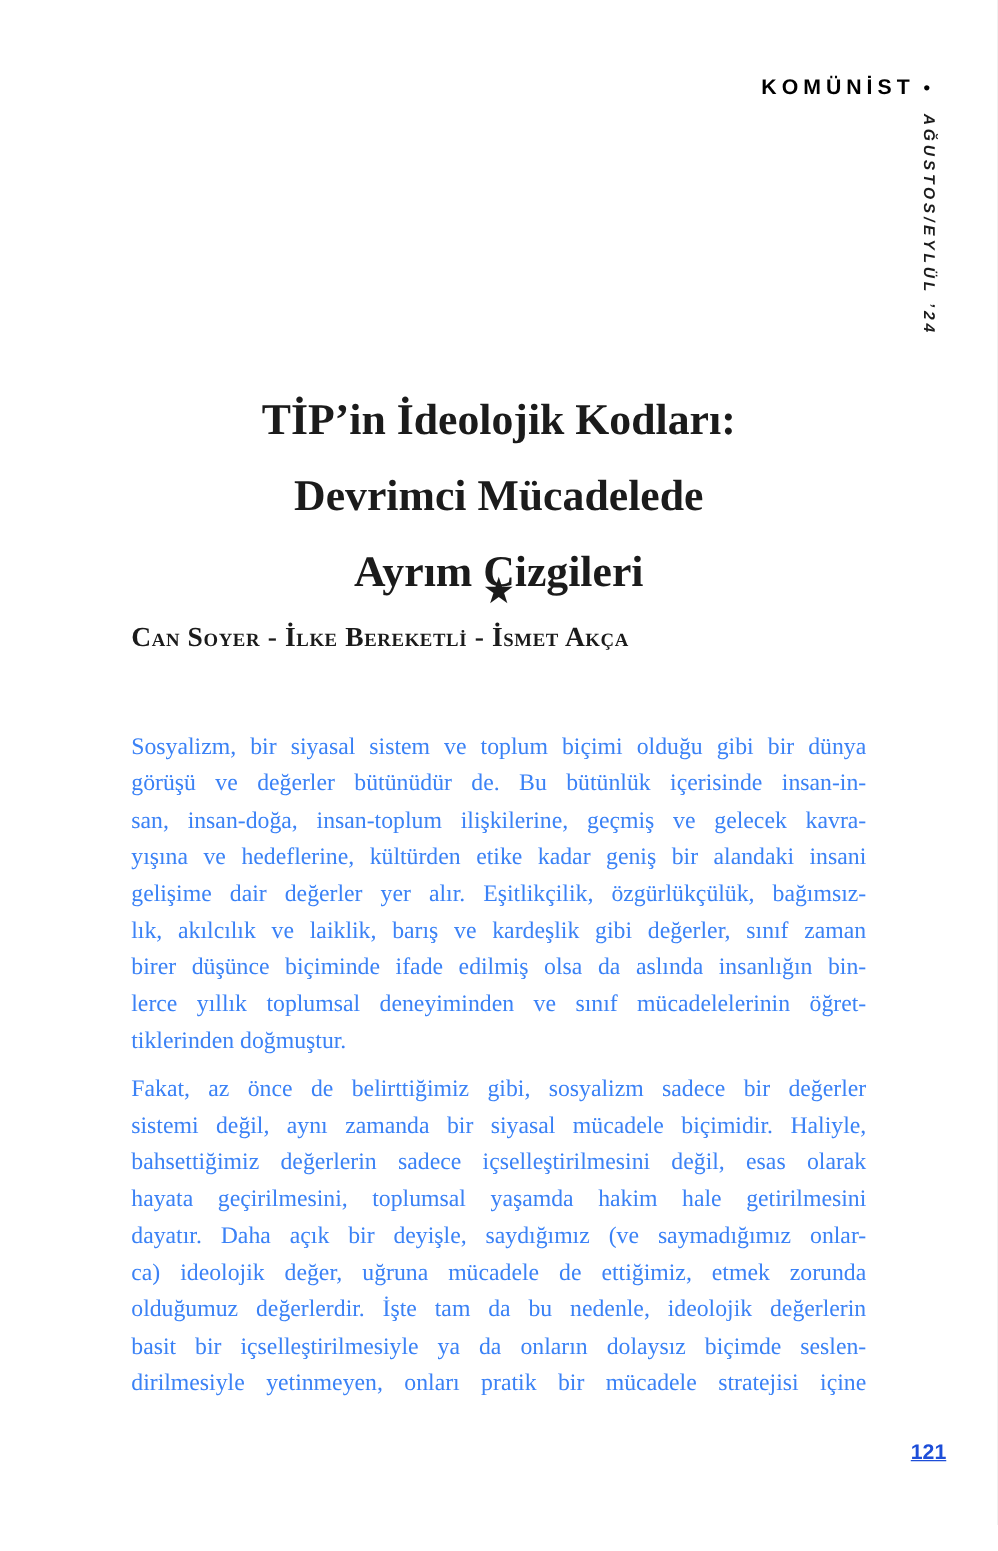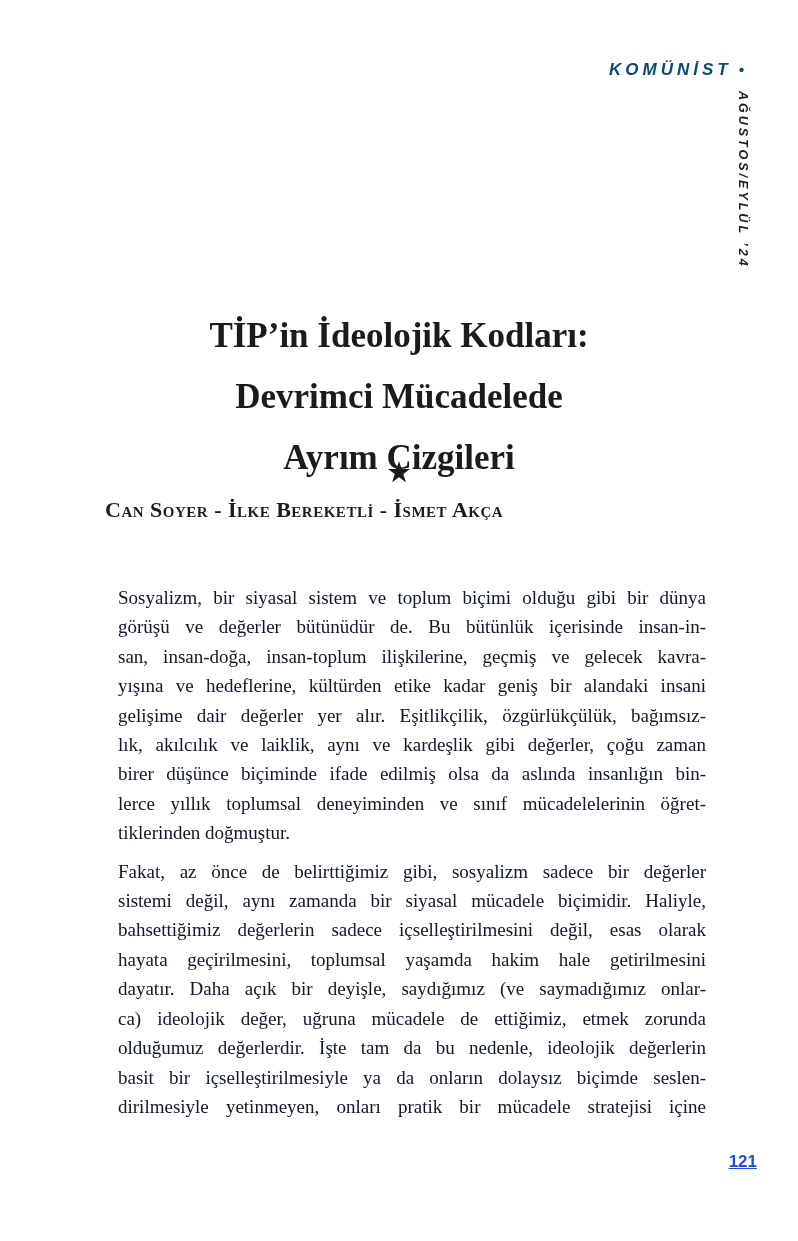--- a/index.html
+++ b/index.html
@@ -16,24 +16,23 @@
     margin: 0 auto;
   }
 
   
   .masthead {
     position: absolute;
     top: 60px;
     right: 54px;
     font-family: "Liberation Sans", sans-serif;
     font-weight: bold;
-    font-style: italic;
     font-size: 17px;
     letter-spacing: 4px;
-    color: #0c4a6e;
+    color: #000000;
     white-space: nowrap;
   }
   .masthead .bullet {
     letter-spacing: 0;
     margin-left: 7px;
     font-size: 15px;
   }
 
   
   .issue {
@@ -96,22 +95,21 @@
 
   
   .body-text {
     position: absolute;
     top: 583px;
     left: 105px;
     width: 588px;
     font-family: "Liberation Serif", serif;
     font-size: 19px;
     line-height: 29.4px;
-    color: #0f172a;
-    margin-left: 13px;
+    color: #3b82f6;
   }
   .para .line {
     text-align: justify;
     text-align-last: justify;
   }
   .para.no-justify-last .line:last-child {
     text-align-last: left;
   }
   .para + .para { margin-top: 9px; }
 
@@ -149,21 +147,21 @@
   <div class="authors">Can Soyer - İlke Bereketli - İsmet Akça</div>
 
   <div class="body-text">
     <div class="para no-justify-last">
 
     <div class="line">Sosyalizm, bir siyasal sistem ve toplum biçimi olduğu gibi bir dünya</div>
         <div class="line">görüşü ve değerler bütünüdür de. Bu bütünlük içerisinde insan-in-</div>
         <div class="line">san, insan-doğa, insan-toplum ilişkilerine, geçmiş ve gelecek kavra-</div>
         <div class="line">yışına ve hedeflerine, kültürden etike kadar geniş bir alandaki insani</div>
         <div class="line">gelişime dair değerler yer alır. Eşitlikçilik, özgürlükçülük, bağımsız-</div>
-        <div class="line">lık, akılcılık ve laiklik, aynı ve kardeşlik gibi değerler, çoğu zaman</div>
+        <div class="line">lık, akılcılık ve laiklik, barış ve kardeşlik gibi değerler, sınıf zaman</div>
         <div class="line">birer düşünce biçiminde ifade edilmiş olsa da aslında insanlığın bin-</div>
         <div class="line">lerce yıllık toplumsal deneyiminden ve sınıf mücadelelerinin öğret-</div>
         <div class="line">tiklerinden doğmuştur.</div>
       </div>
     <div class="para">
 
     <div class="line">Fakat, az önce de belirttiğimiz gibi, sosyalizm sadece bir değerler</div>
         <div class="line">sistemi değil, aynı zamanda bir siyasal mücadele biçimidir. Haliyle,</div>
         <div class="line">bahsettiğimiz değerlerin sadece içselleştirilmesini değil, esas olarak</div>
         <div class="line">hayata geçirilmesini, toplumsal yaşamda hakim hale getirilmesini</div>

